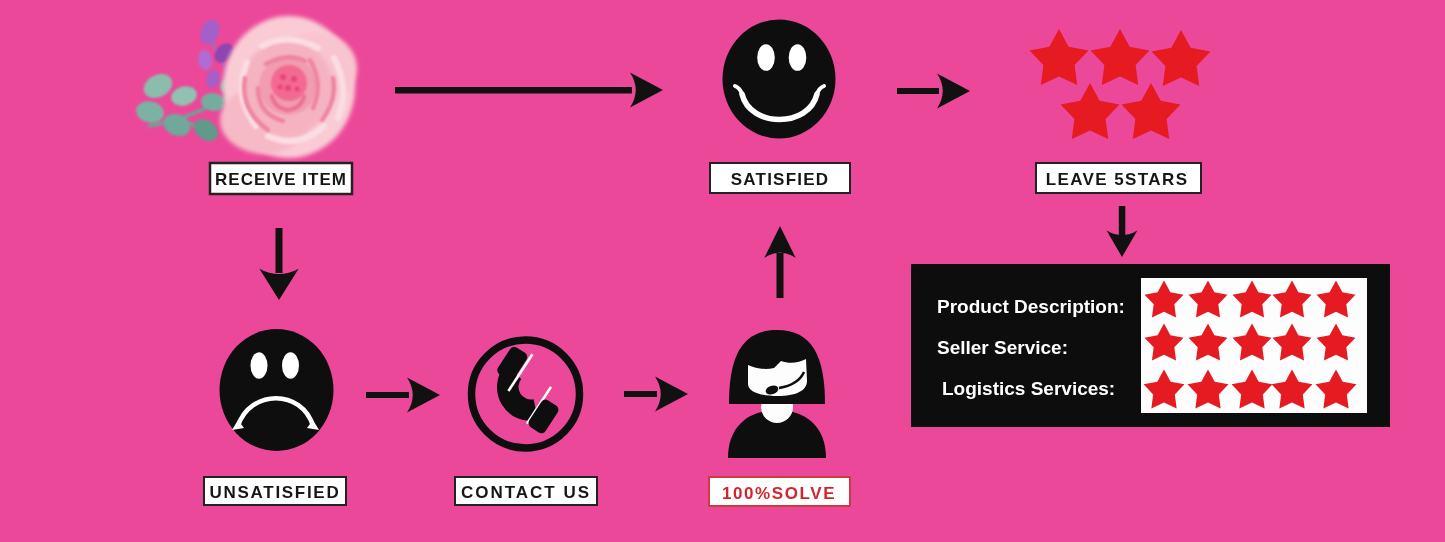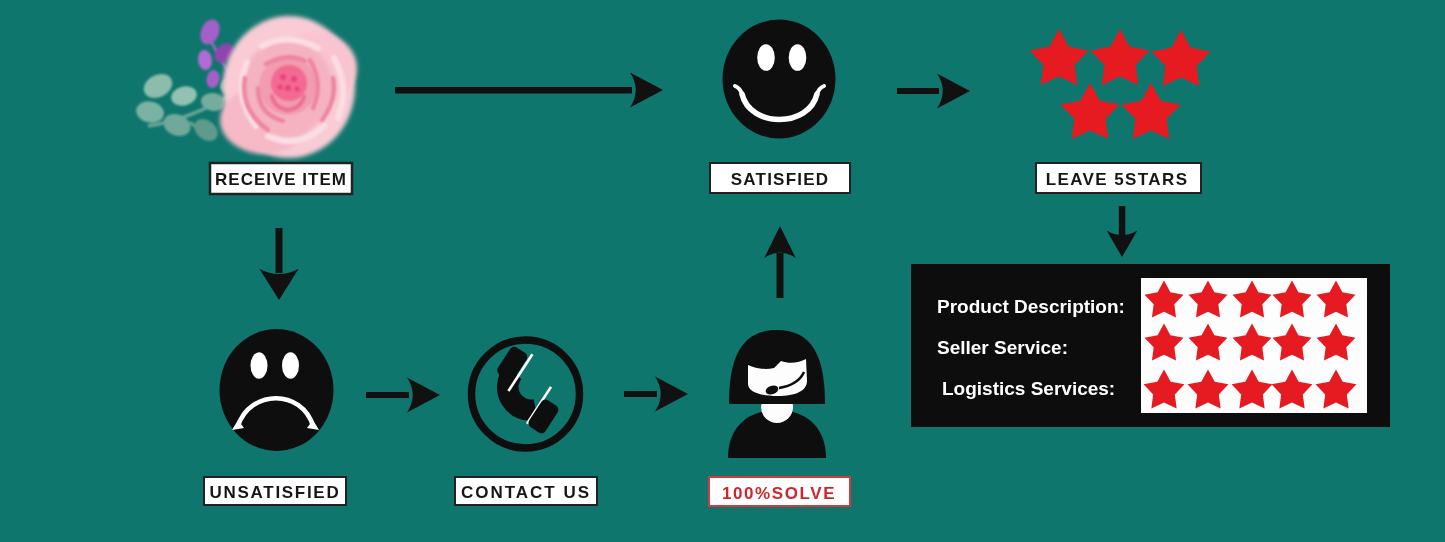--- a/index.html
+++ b/index.html
@@ -1,16 +1,16 @@
 <!DOCTYPE html>
 <html><head>
 <meta charset="utf-8">
 <style>
   html,body{margin:0;padding:0;background:#ffffff;}
-  #canvas{position:relative;width:1445px;height:542px;background:#0f766e;overflow:hidden;
+  #canvas{position:relative;width:1445px;height:542px;background:#ec4899;overflow:hidden;
           font-family:"Liberation Sans", sans-serif;text-decoration:underline;}
   svg{display:block;}
 </style>
 </head>
 <body>
 <div id="canvas">
 <svg width="1445" height="542" viewBox="0 0 1445 542">
 <defs>
   <g id="ustar">
     <polygon points="0.00,-10.00 3.12,-4.29 9.51,-3.09 5.04,1.64 5.88,8.09 0.00,5.30 -5.88,8.09 -5.04,1.64 -9.51,-3.09 -3.12,-4.29"></polygon>

